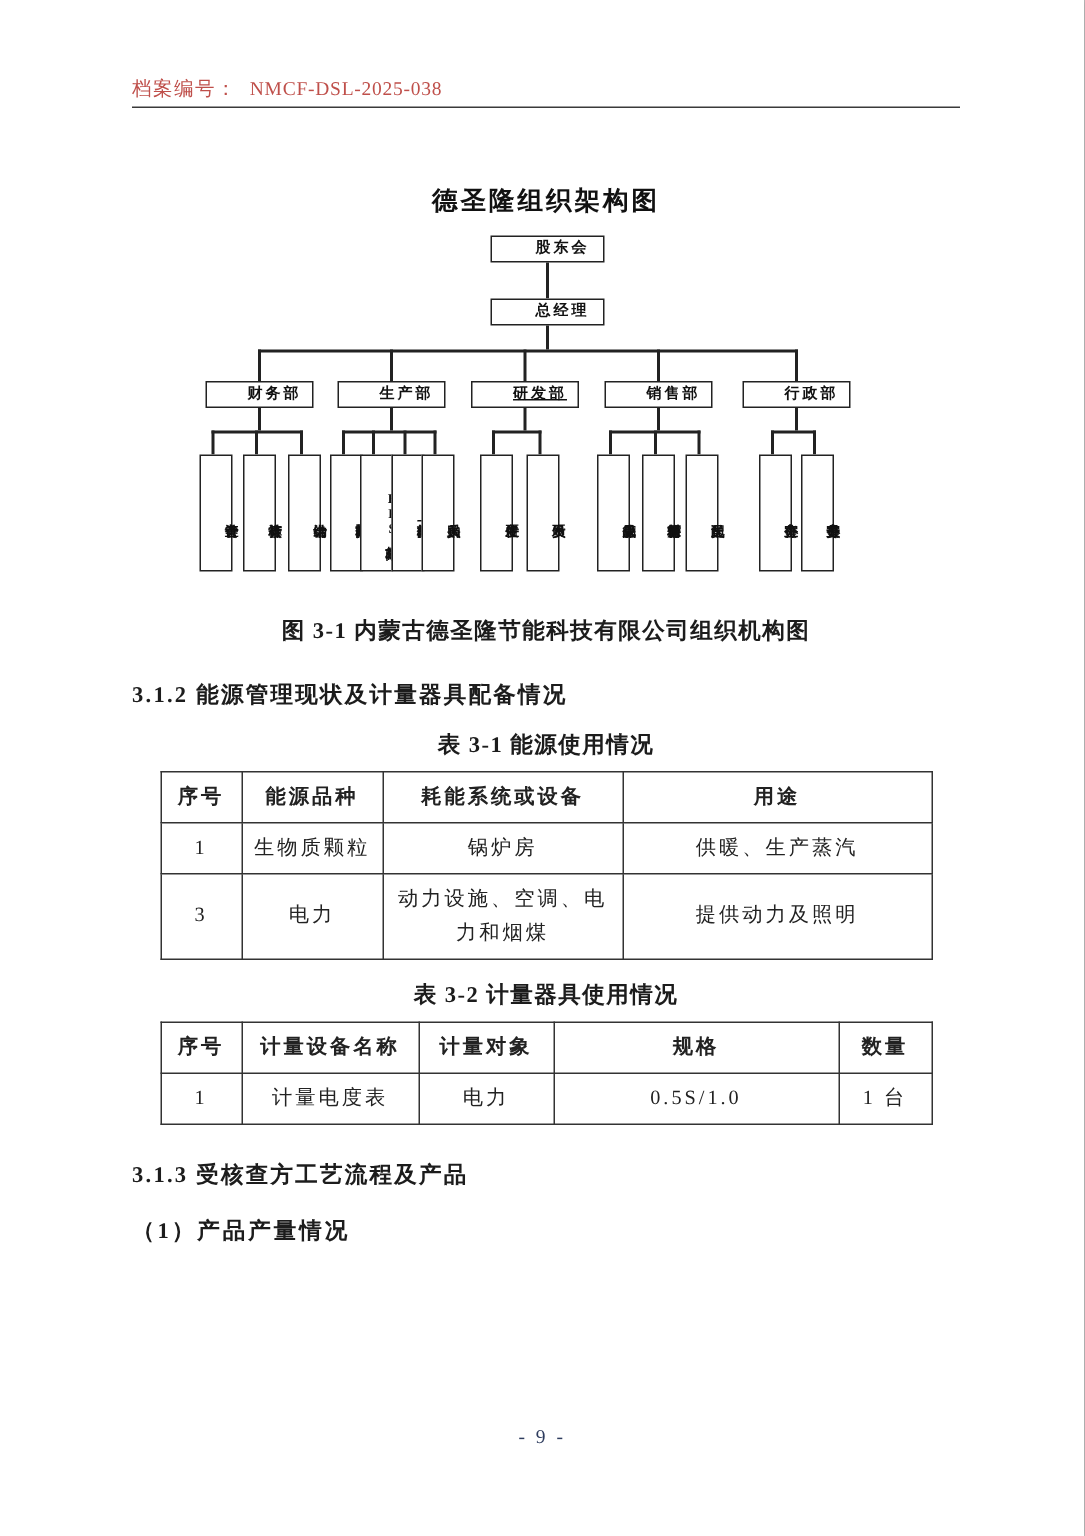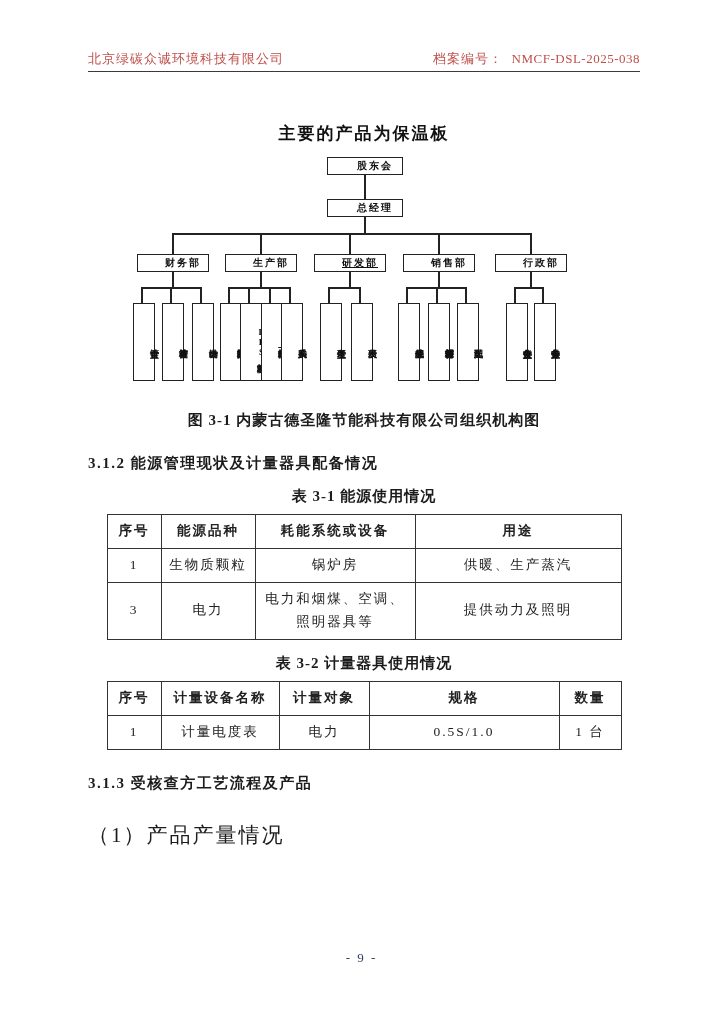--- a/index.html
+++ b/index.html
@@ -30,50 +30,49 @@
   .obox.leaf { width:18px; height:78px; font-size:9px;
                writing-mode:vertical-rl; text-orientation:upright; letter-spacing:0; }
   .ln { position:absolute; background:#222; }
 
   
   .fig-cap { text-align:center; font-weight:bold; font-size:15px;
              letter-spacing:1px; margin-top:24px; }
   .h3 { font-weight:bold; font-size:15px; letter-spacing:1.5px; margin-top:24px; }
   .para { font-size:15px; letter-spacing:2.5px; line-height:2.55;
           text-align:justify; text-indent:2em; margin-top:10px; }
-  .sub { font-size:21px; letter-spacing:2px; margin-top:28px; }
+  .sub { font-size:15px; letter-spacing:2px; margin-top:18px;font-weight:bold; }
 
   
   .tbl-cap { text-align:center; font-weight:bold; font-size:15px;
              letter-spacing:1px; margin-top:14px; }
   table { border-collapse:collapse; margin:8px auto 0 auto; width:514px;
           font-size:13.5px; color:#222; table-layout:fixed; }
   th,td { border:1.5px solid #333; text-align:center; vertical-align:middle;
           padding:5px 4px; letter-spacing:2px; line-height:1.7; }
   th { font-weight:bold; }
 
   .page-num { position:absolute; left:0; right:0; bottom:58px; text-align:center;
               font-size:13px; color:#2e3c5e; letter-spacing:2px; }
 </style>
 </head>
 <body>
 
 <div class="page">
   <div class="content">
 
     <div class="hdr">
-      <span>北京绿碳众诚环境科技有限公司</span>
       <span>
         <span>档案编号：</span>&nbsp;
         <span class="num">NMCF-DSL-2025-038</span>
       </span>
     </div>
     <div class="hdr-rule"></div>
 
-    <div class="chart-title">主要的产品为保温板</div>
+    <div class="chart-title">德圣隆组织架构图</div>
 
     <div class="org">
 
       <div class="obox wide" style="left:239px; top:0;">股东会</div>
       <div class="ln" style="left:276px; top:18px; width:2px; height:24px;"></div>
       <div class="obox wide" style="left:239px; top:42px;">总经理</div>
       <div class="ln" style="left:276px; top:60px; width:2px; height:16px;"></div>
 
       <div class="ln" style="left:84px; top:76px; width:360px; height:2px;"></div>
 
@@ -153,21 +152,21 @@
       </tr>
       <tr>
         <td>1</td>
         <td>生物质颗粒</td>
         <td>锅炉房</td>
         <td>供暖、生产蒸汽</td>
       </tr>
       <tr>
         <td>3</td>
         <td>电力</td>
-        <td>电力和烟煤、空调、照明器具等</td>
+        <td>动力设施、空调、电力和烟煤</td>
         <td>提供动力及照明</td>
       </tr>
     </tbody>
       </table>
 
     <div class="tbl-cap">表 3-2 计量器具使用情况</div>
     <table>
       <colgroup>
           <col style="width:54px">
           <col style="width:118px">

